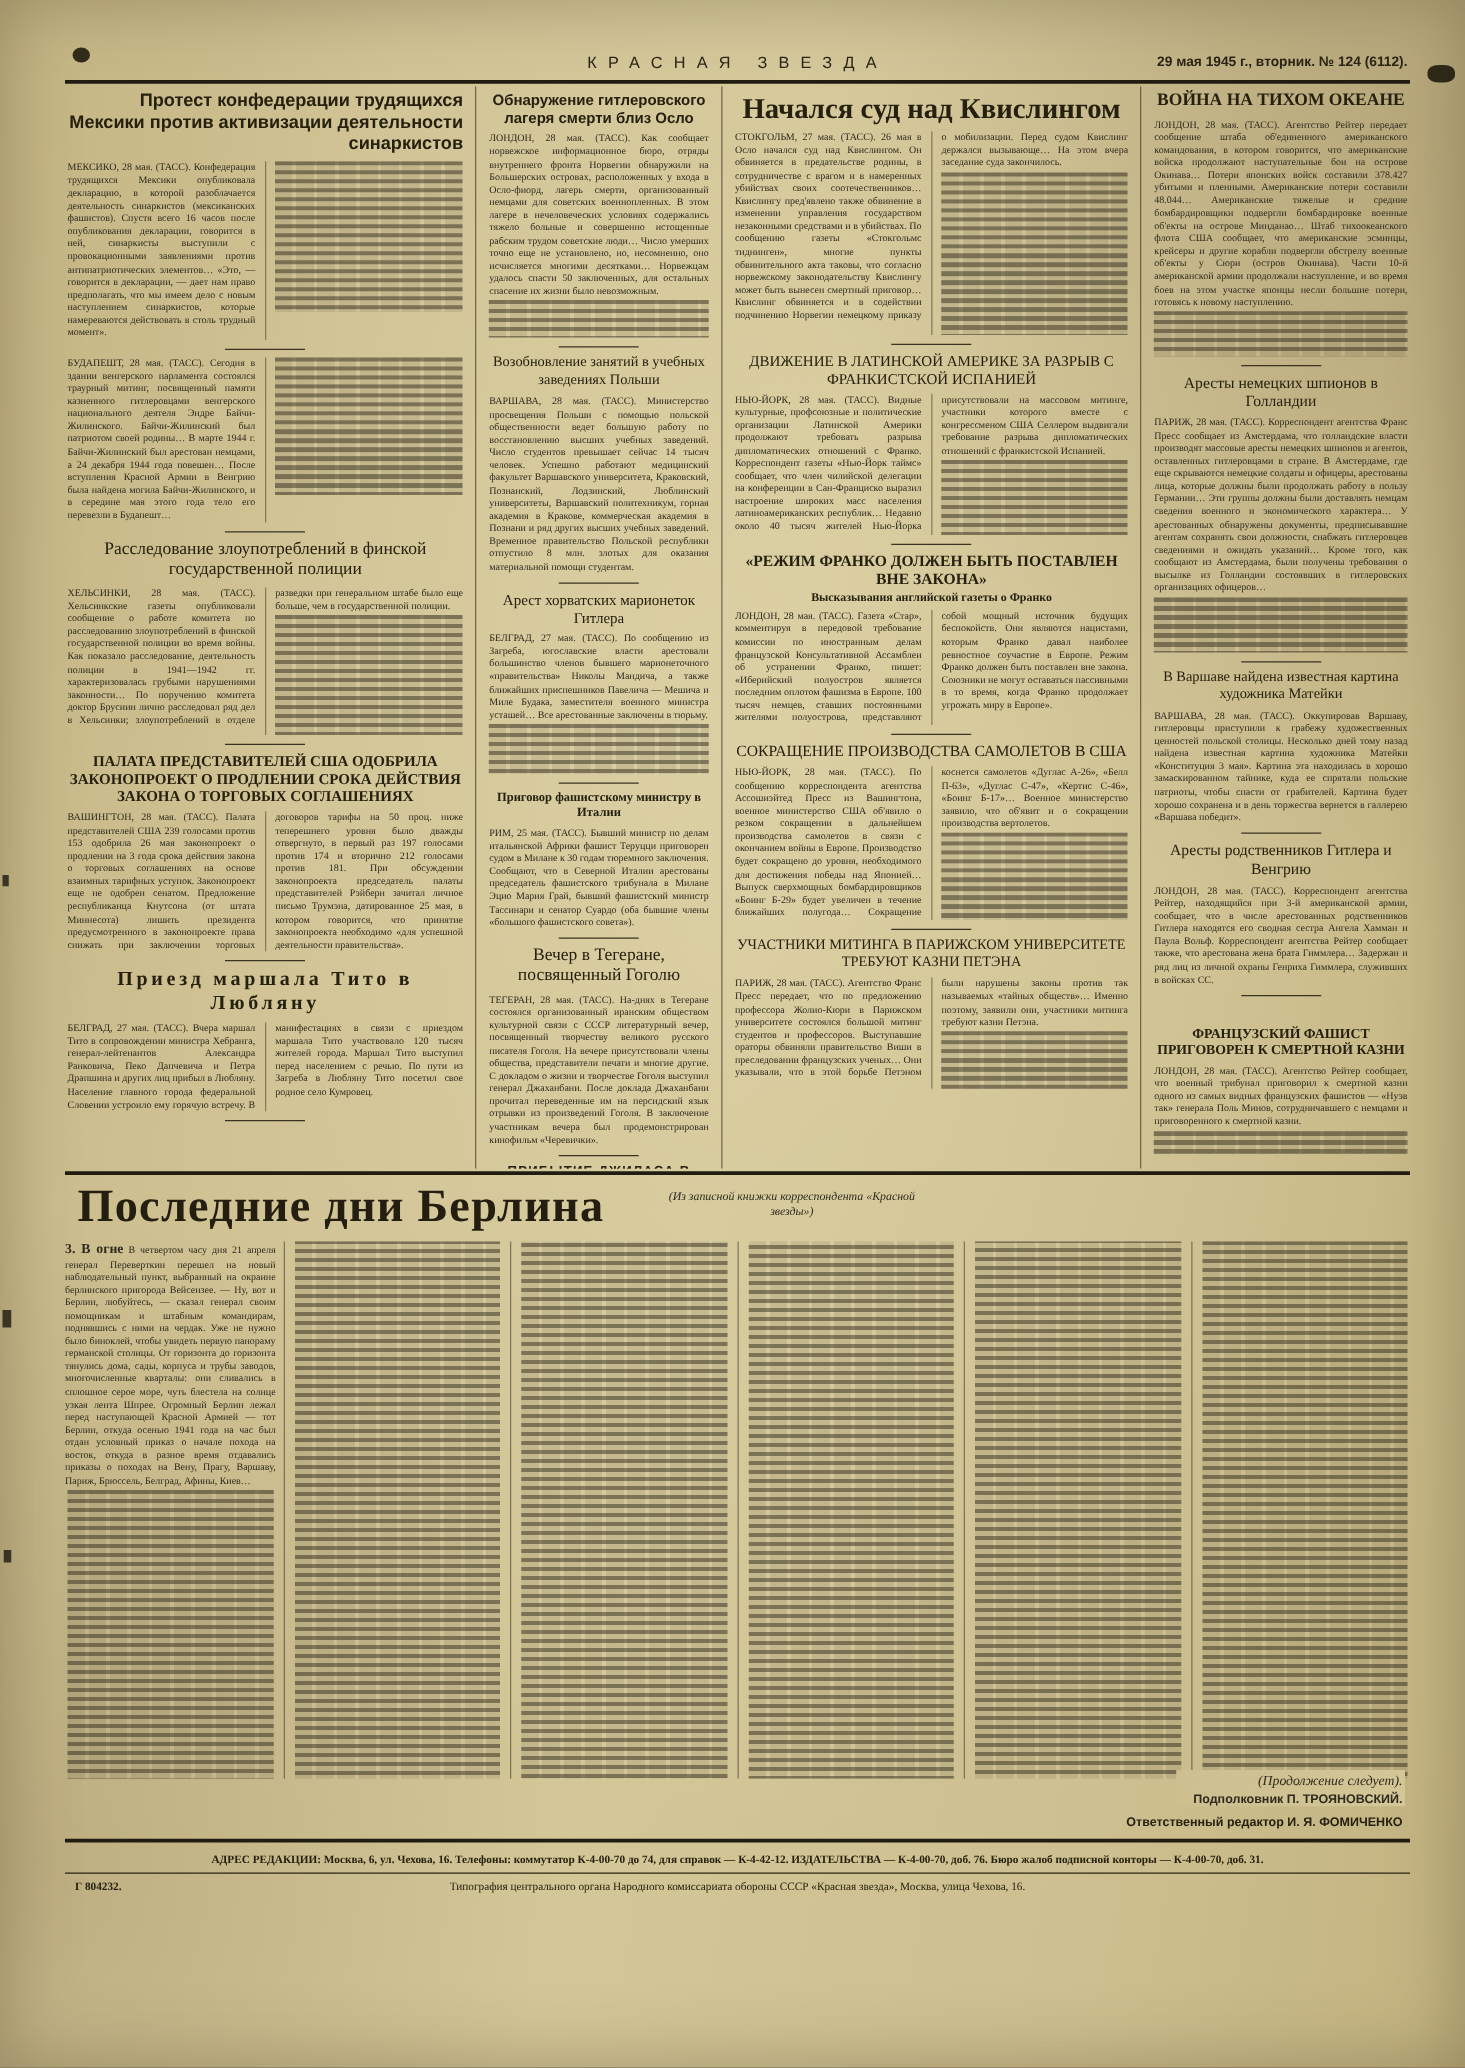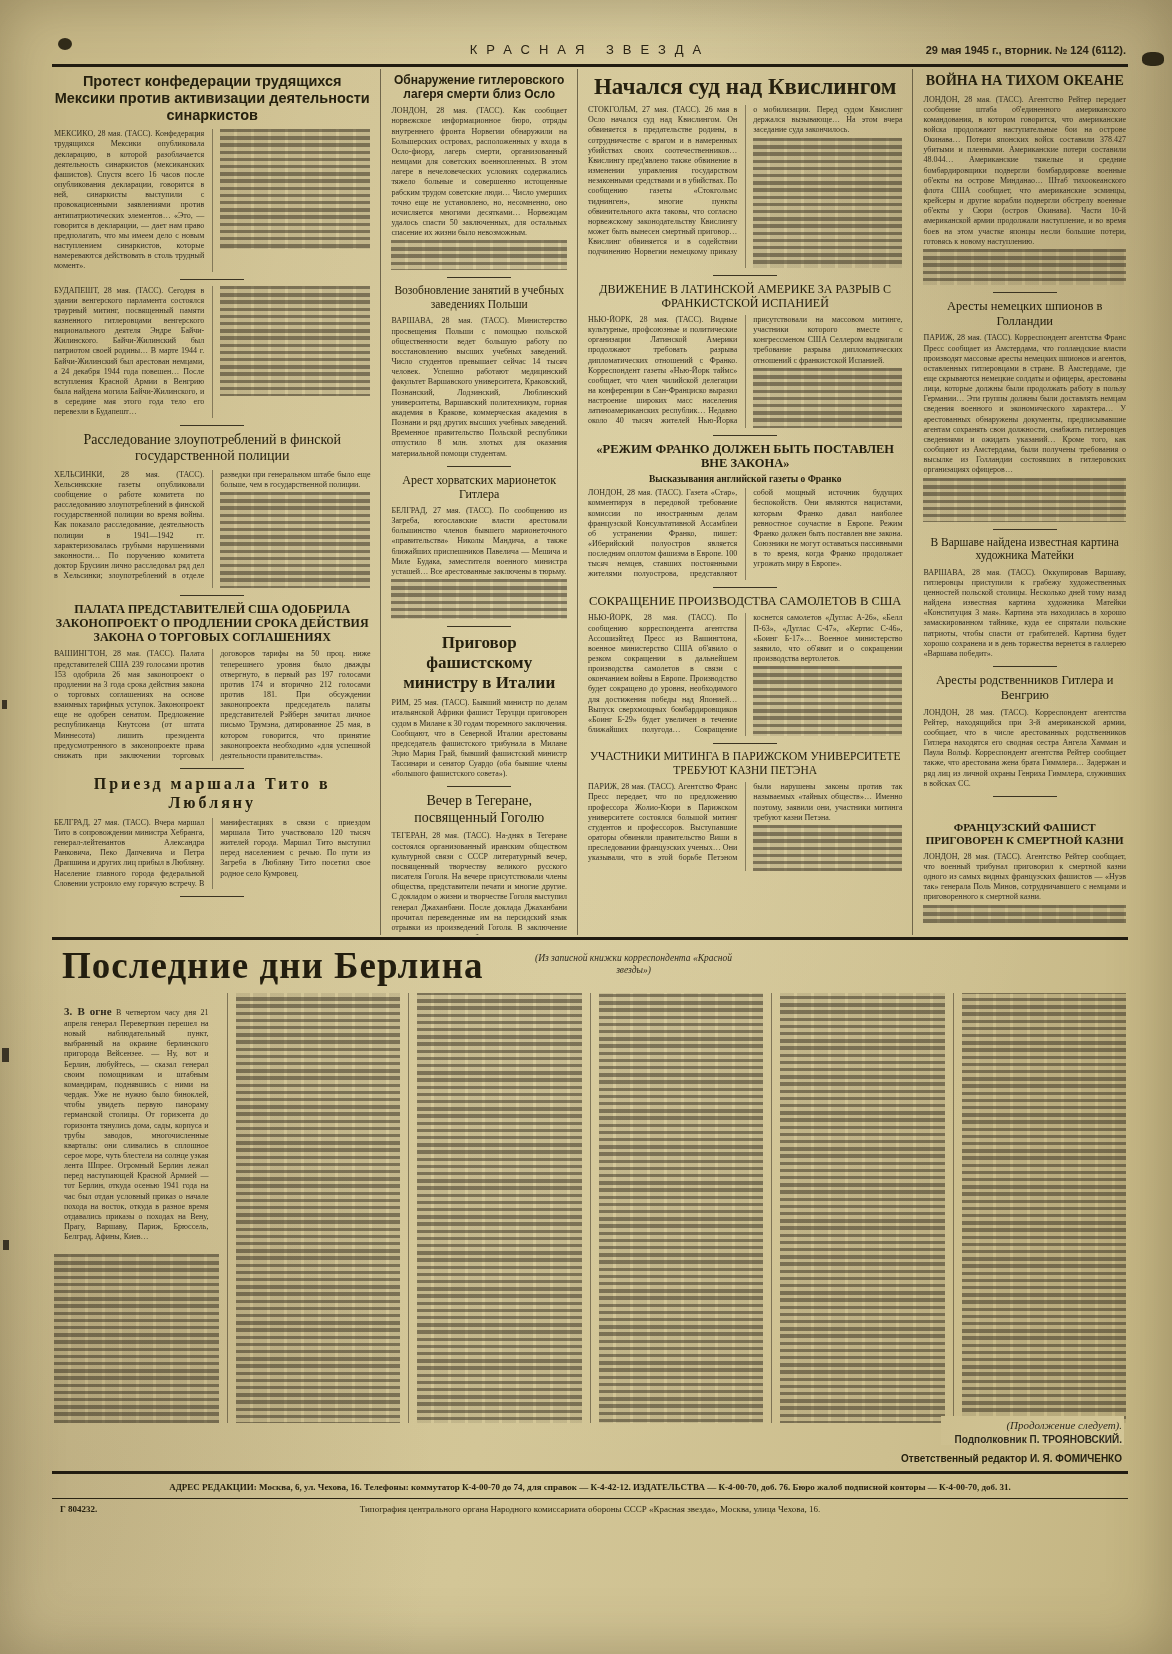--- a/index.html
+++ b/index.html
@@ -47,21 +47,21 @@
       repeating-linear-gradient(90deg, rgba(45,38,25,.10) 0 14px, rgba(0,0,0,0) 14px 17px);
   }
 
   
   .berlin{border-top:3px solid #211c11; margin-top:2px; padding-top:4px; height:505px; position:relative; overflow:hidden;}
   .b-head{display:flex; align-items:flex-start; margin-bottom:6px;}
   .b-title{font-family:"Liberation Serif",serif; font-weight:bold; font-size:37px; letter-spacing:1px;
      color:#231e0f; margin:0 40px 0 10px; white-space:nowrap;}
   .b-credit{font-size:9.5px; font-style:italic; text-align:center; width:220px; margin-top:8px; line-height:1.3;}
   .b-body{column-count:6; column-gap:13px; column-rule:1px solid rgba(58,50,34,.55); height:430px; overflow:hidden;}
-  .b-body p{margin:12px; font-size:8px; line-height:1.27; text-align:justify;}
+  .b-body p{margin:0; font-size:8px; line-height:1.27; text-align:justify;}
   .b-chapter{font-weight:bold; font-size:11px;}
   .b-sign{position:absolute; right:4px; bottom:4px; background:linear-gradient(100deg,#cdbf8f,#d3c697); padding:3px 2px 0 14px; text-align:right;}
   .b-cont{font-size:11px; font-style:italic;}
   .b-author{font-family:"Liberation Sans",sans-serif; font-weight:bold; font-size:10px; margin-top:3px;}
 
   
   .editor-row{height:22px; position:relative;}
   .editor{position:absolute; right:6px; top:4px; font-family:"Liberation Sans",sans-serif; font-weight:bold; font-size:10px; color:#26210f;}
   .footer{border-top:3px solid #211c11; padding-top:6px;}
   .f-address{text-align:center; font-size:9px; font-weight:bold; color:#26210f; padding:2px 0 6px;}
@@ -85,21 +85,21 @@
 
     <div class="masthead">
       <div class="m-title">КРАСНАЯ ЗВЕЗДА</div>
       <div class="m-date">29 мая 1945 г., вторник. № 124 (6112).</div>
     </div>
 
     <div class="topgrid">
 
       <div class="colA">
         <div class="art">
-          <div class="hl sans" style="font-size:14.5px;">Протест конфедерации трудящихся Мексики против активизации деятельности синаркистов</div>
+          <div class="hl sans" style="font-size:14.5px;text-align:right;">Протест конфедерации трудящихся Мексики против активизации деятельности синаркистов</div>
           <div class="cols2">
             <p class="body-t">МЕКСИКО, 28 мая. (ТАСС). Конфедерация трудящихся Мексики опубликовала декларацию, в которой разоблачается деятельность синаркистов (мексиканских фашистов). Спустя всего 16 часов после опубликования декларации, говорится в ней, синаркисты выступили с провокационными заявлениями против антипатриотических элементов… «Это, — говорится в декларации, — дает нам право предполагать, что мы имеем дело с новым наступлением синаркистов, которые намереваются действовать в столь трудный момент».</p>
             <div class="greek" style="height:120px;"></div>
           </div>
         </div>
         <hr class="sep">
         <div class="art">
           <div class="cols2">
             <p class="body-t">БУДАПЕШТ, 28 мая. (ТАСС). Сегодня в здании венгерского парламента состоялся траурный митинг, посвященный памяти казненного гитлеровцами венгерского национального деятеля Эндре Байчи-Жилинского. Байчи-Жилинский был патриотом своей родины… В марте 1944 г. Байчи-Жилинский был арестован немцами, а 24 декабря 1944 года повешен… После вступления Красной Армии в Венгрию была найдена могила Байчи-Жилинского, и в середине мая этого года тело его перевезли в Будапешт…</p>
             <div class="greek" style="height:110px;"></div>
@@ -143,21 +143,21 @@
           <p class="body-t">ВАРШАВА, 28 мая. (ТАСС). Министерство просвещения Польши с помощью польской общественности ведет большую работу по восстановлению высших учебных заведений. Число студентов превышает сейчас 14 тысяч человек. Успешно работают медицинский факультет Варшавского университета, Краковский, Познанский, Лодзинский, Люблинский университеты, Варшавский политехникум, горная академия в Кракове, коммерческая академия в Познани и ряд других высших учебных заведений. Временное правительство Польской республики отпустило 8 млн. злотых для оказания материальной помощи студентам.</p>
         </div>
         <hr class="sep">
         <div class="art">
           <div class="hl serif" style="font-size:12px; font-weight:normal;">Арест хорватских марионеток Гитлера</div>
           <p class="body-t">БЕЛГРАД, 27 мая. (ТАСС). По сообщению из Загреба, югославские власти арестовали большинство членов бывшего марионеточного «правительства» Николы Мандича, а также ближайших приспешников Павелича — Мешича и Миле Будака, заместителя военного министра усташей… Все арестованные заключены в тюрьму.</p>
           <div class="greek" style="height:40px;"></div>
         </div>
         <hr class="sep">
         <div class="art">
-          <div class="hl serif" style="font-size:17px;">Приговор фашистскому министру в Италии</div>
+          <div class="hl serif" style="font-size:10px;">Приговор фашистскому министру в Италии</div>
           <p class="body-t">РИМ, 25 мая. (ТАСС). Бывший министр по делам итальянской Африки фашист Теруцци приговорен судом в Милане к 30 годам тюремного заключения. Сообщают, что в Северной Италии арестованы председатель фашистского трибунала в Милане Эцио Мария Грай, бывший фашистский министр Тассинари и сенатор Суардо (оба бывшие члены «большого фашистского совета»).</p>
         </div>
         <hr class="sep">
         <div class="art">
           <div class="hl serif" style="font-size:14px; font-weight:normal;">Вечер в Тегеране, посвященный Гоголю</div>
           <p class="body-t">ТЕГЕРАН, 28 мая. (ТАСС). На-днях в Тегеране состоялся организованный иранским обществом культурной связи с СССР литературный вечер, посвященный творчеству великого русского писателя Гоголя. На вечере присутствовали члены общества, представители печати и многие другие. С докладом о жизни и творчестве Гоголя выступил генерал Джаханбани. После доклада Джаханбани прочитал переведенные им на персидский язык отрывки из произведений Гоголя. В заключение участникам вечера был продемонстрирован кинофильм «Черевички».</p>
         </div>
         <hr class="sep">
         <div class="art">
           <div class="hl sans" style="font-size:10.5px; letter-spacing:1px;">ПРИБЫТИЕ ДЖИЛАСА В ТИРАНУ</div>

